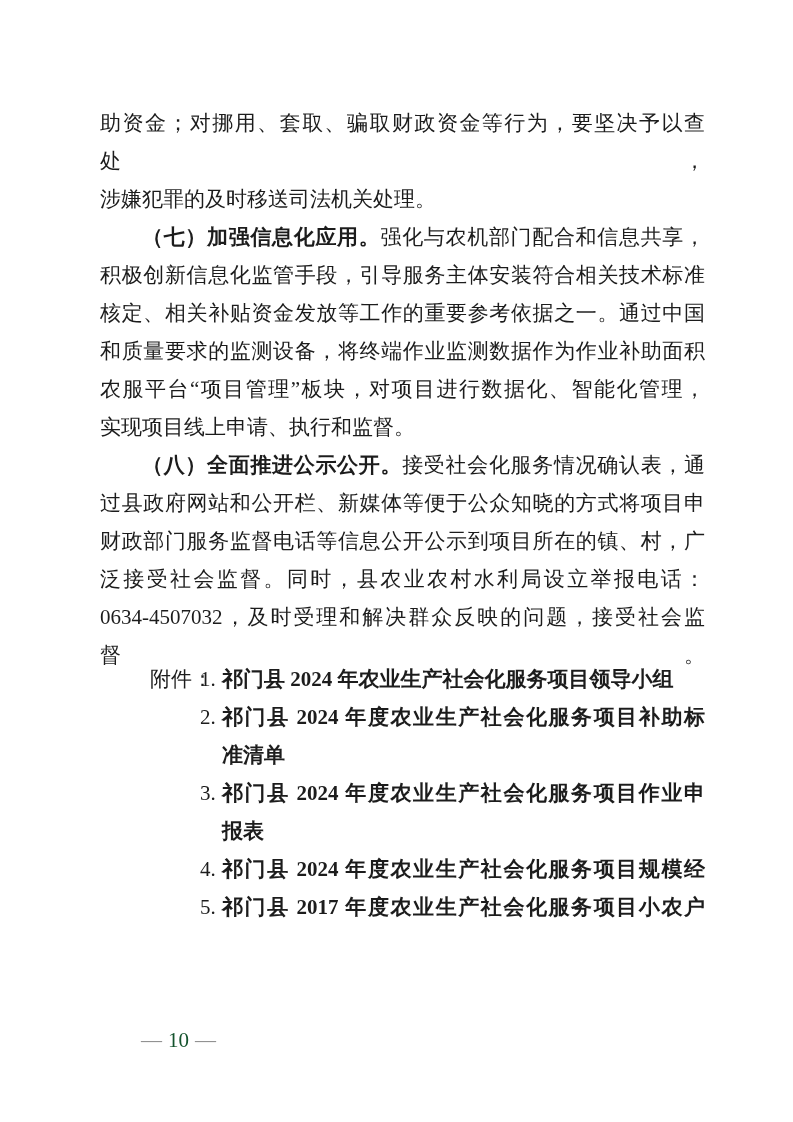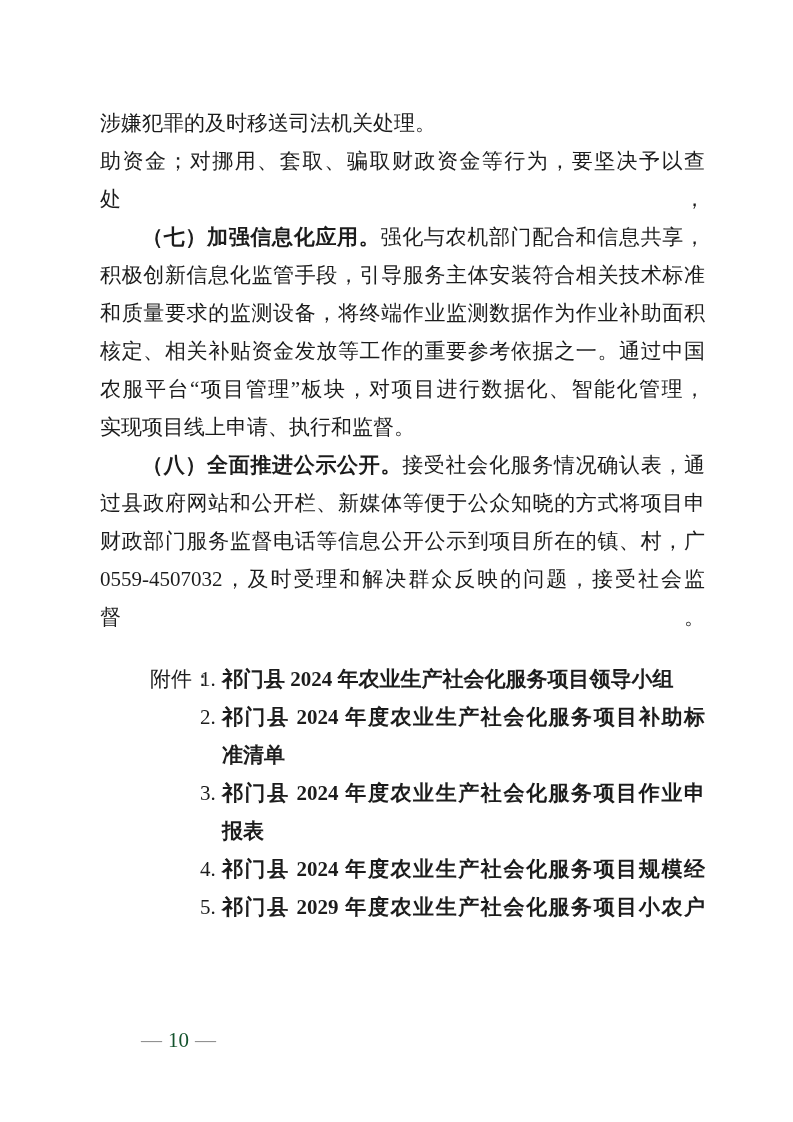--- a/index.html
+++ b/index.html
@@ -89,32 +89,33 @@
   }
   .footer .num {
     color: #14532d;
     margin: 0 6px;
   }
 </style>
 </head>
 <body>
 
 <div class="doc-body">
+  <div class="l fill"><span>助资金；对挪用、套取、骗取财政资金等行为，要坚决予以查处，</span></div>
   <div class="l"><span>涉嫌犯罪的及时移送司法机关处理。</span></div>
-  <div class="l fill"><span>助资金；对挪用、套取、骗取财政资金等行为，要坚决予以查处，</span></div>
   <div class="l indent fill"><b class="lead">（七）加强信息化应用。</b><span>强化与农机部门配合和信息共享，</span></div>
   <div class="l fill"><span>积极创新信息化监管手段，引导服务主体安装符合相关技术标准</span></div>
+  <div class="l fill"><span>核定、相关补贴资金发放等工作的重要参考依据之一。通过中国</span></div>
   <div class="l fill"><span>和质量要求的监测设备，将终端作业监测数据作为作业补助面积</span></div>
-  <div class="l fill"><span>核定、相关补贴资金发放等工作的重要参考依据之一。通过中国</span></div>
   <div class="l fill"><span>农服平台“项目管理”板块，对项目进行数据化、智能化管理，</span></div>
   <div class="l"><span>实现项目线上申请、执行和监督。</span></div>
   <div class="l indent fill"><b class="lead">（八）全面推进公示公开。</b><span>接受社会化服务情况确认表，通</span></div>
   <div class="l fill"><span>过县政府网站和公开栏、新媒体等便于公众知晓的方式将项目申</span></div>
   <div class="l fill"><span>财政部门服务监督电话等信息公开公示到项目所在的镇、村，广</span></div>
-  <div class="l fill"><span>0559-4507032，及时受理和解决群众反映的问题，接受社会监督。</span></div>
+  <div class="l fill"><span>泛接受社会监督。同时，县农业农村水利局设立举报电话：</span></div>
+  <div class="l fill"><span>0634-4507032，及时受理和解决群众反映的问题，接受社会监督。</span></div>
 </div>
 
 <div class="attachments">
   <div class="att-label">附件：</div>
   <div class="att-items">
 
     <div class="att-item">
       <span class="att-num">1.</span>
       <div class="att-text">
         <div class="att-line">祁门县 2024 年农业生产社会化服务项目领导小组</div>
@@ -140,21 +141,21 @@
     <div class="att-item">
       <span class="att-num">4.</span>
       <div class="att-text">
         <div class="att-line fill">祁门县 2024 年度农业生产社会化服务项目规模经</div>
       </div>
     </div>
 
     <div class="att-item">
       <span class="att-num">5.</span>
       <div class="att-text">
-        <div class="att-line fill">祁门县 2029 年度农业生产社会化服务项目小农户</div>
+        <div class="att-line fill">祁门县 2017 年度农业生产社会化服务项目小农户</div>
       </div>
     </div>
 
   </div>
 </div>
 
 <div class="footer">
   <span class="dash">—</span><span class="num">10</span><span class="dash">—</span>
 </div>
 

